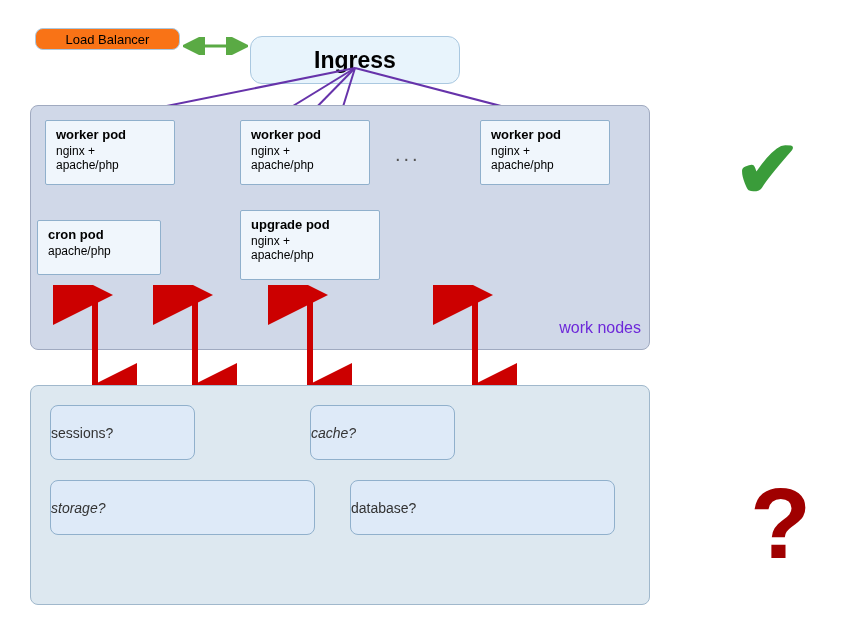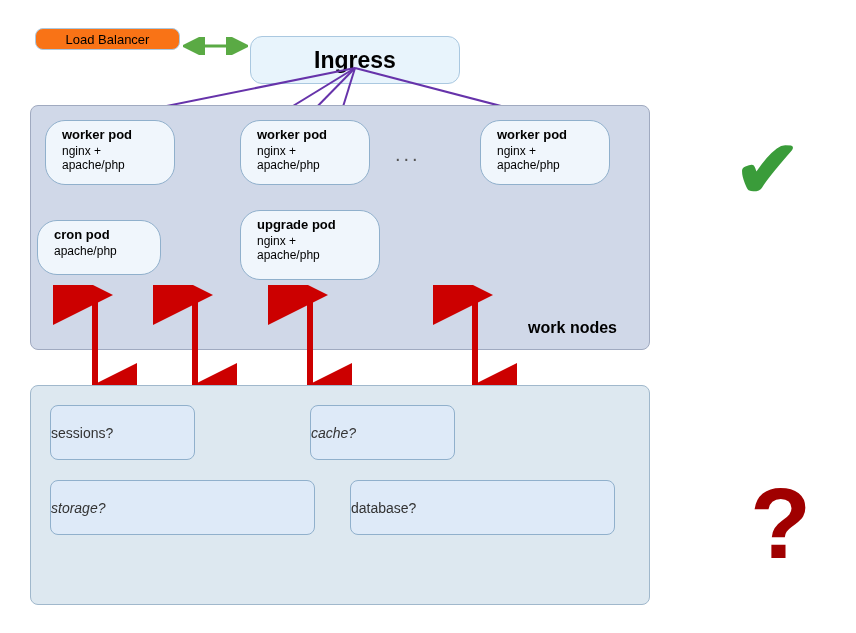--- a/index.html
+++ b/index.html
@@ -71,33 +71,32 @@
       width: 620px;
       height: 245px;
       background: #d0d8e8;
       border: 1.5px solid #a0aac0;
       border-radius: 8px;
     }
 
     .work-nodes-label {
       position: absolute;
       bottom: 12px;
-      right: 32px;
+      right: 8px;
       font-size: 16px;
-      color: #000000;
-      font-weight: bold;
+      color: #6d28d9;
     }
 
     
     .pod-box {
       position: absolute;
       background: #f0f6fc;
       border: 1.5px solid #90b0cc;
-      border-radius: 20px;
-      padding: 6px 16px;
+      border-radius: 2px;
+      padding: 6px 10px;
       font-size: 12px;
     }
 
     .pod-box .pod-title {
       font-weight: bold;
       font-size: 13px;
       margin-bottom: 2px;
     }
 
     .worker-pod-1 { top: 105px; left: 25px; width: 130px; height: 65px; }

